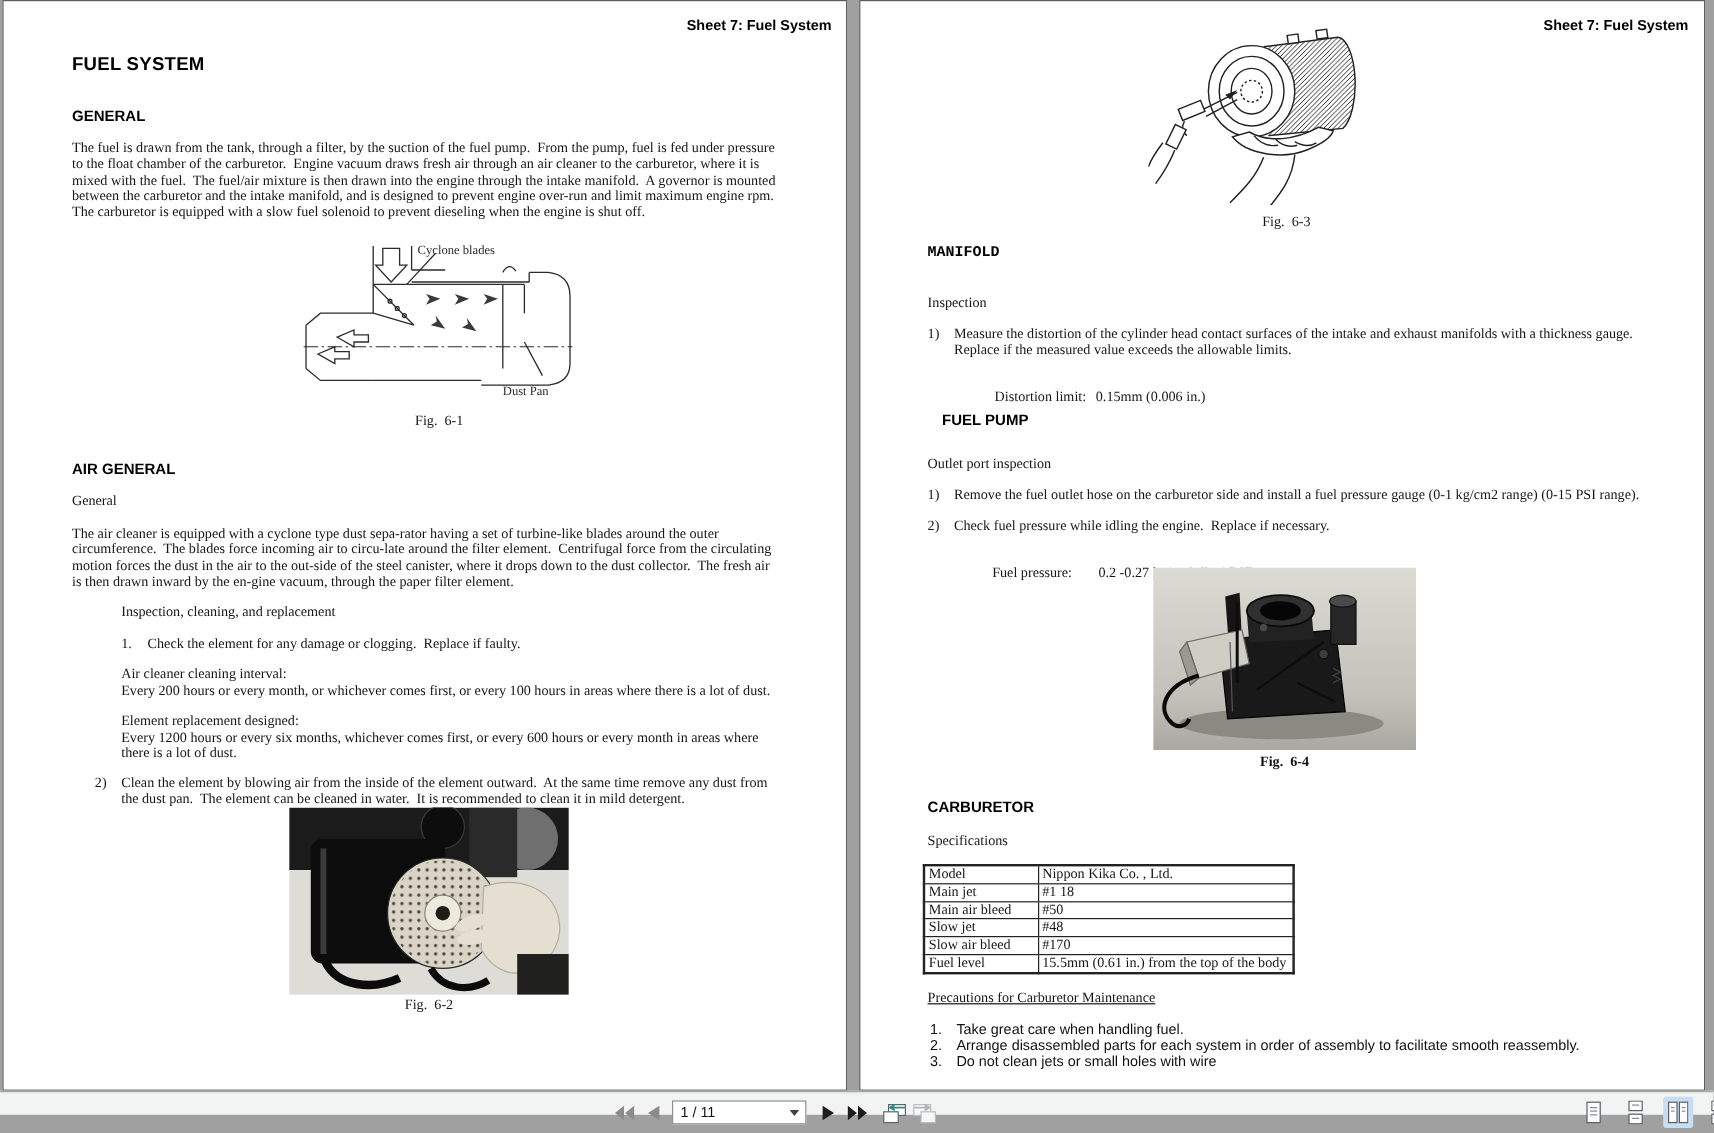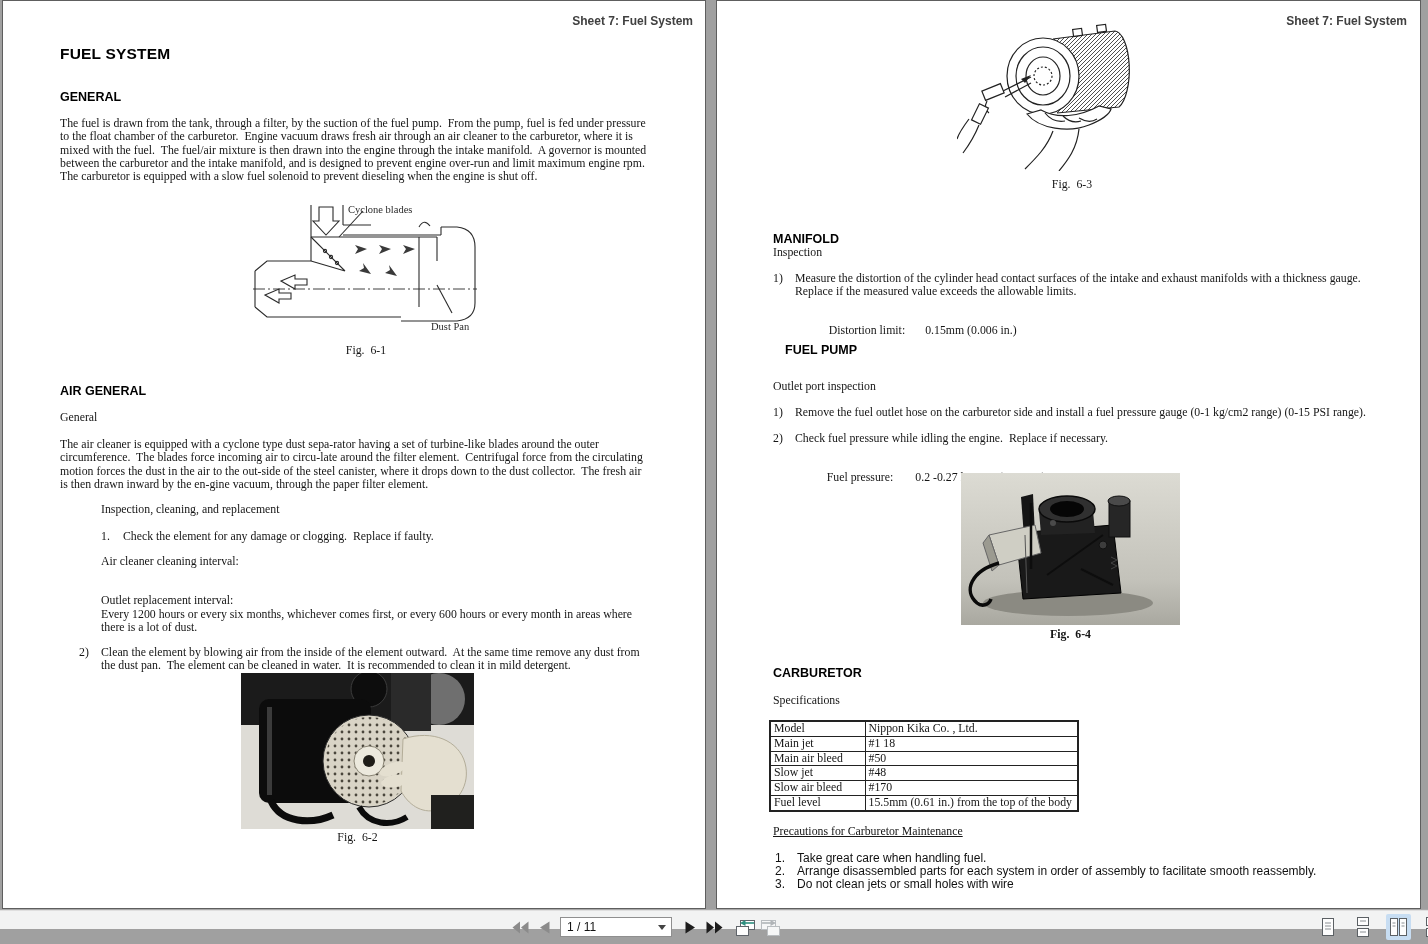--- a/index.html
+++ b/index.html
@@ -3,21 +3,21 @@
 <meta charset="utf-8">
 <style>
   * { margin:0; padding:0; box-sizing:border-box; }
   html,body { width:1428px; height:944px; overflow:hidden; background:#a0a0a0;
               font-family:"Liberation Sans", sans-serif; }
   .page { position:absolute; top:0; height:909px; background:#fff;
           border:1px solid #5e5e5e; }
   .page-left  { left:2px;   width:704px; }
   .page-right { left:716px; width:705px; }
   .abs { position:absolute; }
-  .hdr   { font:bold 12px "Liberation Sans", sans-serif; color:#404040; }
+  .hdr   { font:bold 12px "Liberation Sans", sans-serif; color:#000000; }
   .h1    { font:bold 15.5px "Liberation Sans", sans-serif; color:#000; letter-spacing:.2px; }
   .h2    { font:bold 12.5px "Liberation Sans", sans-serif; color:#000; }
   .serif { font:11.8px/13.3px "Liberation Serif", serif; color:#151515; white-space:pre-wrap; }
   .sans-sm { font:12px/13.2px "Liberation Sans", sans-serif; color:#111; }
   .caption { font:11.8px "Liberation Serif", serif; color:#151515; text-align:center; white-space:pre; }
   .numrow { display:flex; }
   .numrow .n { flex:0 0 22px; }
   .figlabel { font:10.5px "Liberation Serif", serif; color:#2a2a2a; }
   table.spec { border-collapse:collapse; width:310px; font:11.8px/12.8px "Liberation Serif", serif;
                color:#151515; border:2px solid #222; }
@@ -75,36 +75,37 @@
       </g>
       <g fill="#3a3a3a">
         <polygon points="104,48 116,52 104,57 107,52"></polygon>
         <polygon points="128,48 140,52 128,57 131,52"></polygon>
         <polygon points="152,48 164,52 152,57 155,52"></polygon>
         <polygon points="112,66 120,77 108,74 113,71"></polygon>
         <polygon points="138,68 146,79 134,76 139,73"></polygon>
       </g>
     </svg>
     <div class="abs figlabel" style="left:97px; top:7px;">Cyclone blades</div>
-    <div class="abs figlabel" style="left:180px; top:124px;">Dust Pan</div>
+    <div class="abs figlabel" style="left:168px; top:124px;">Dust Pan</div>
   </div>
   <div class="abs caption" style="left:248px; top:342px; width:230px;">Fig.  6-1</div>
 
   <div class="abs h2" style="left:57px; top:383px;">AIR GENERAL</div>
   <div class="abs serif" style="left:57px; top:410px;">General</div>
   <div class="abs serif" style="left:57px; top:437px; width:588px;">The air cleaner is equipped with a cyclone type dust sepa-rator having a set of turbine-like blades around the outer circumference.  The blades force incoming air to circu-late around the filter element.  Centrifugal force from the circulating motion forces the dust in the air to the out-side of the steel canister, where it drops down to the dust collector.  The fresh air is then drawn inward by the en-gine vacuum, through the paper filter element.</div>
   <div class="abs serif" style="left:98px; top:502px;">Inspection, cleaning, and replacement</div>
 
   <div class="abs serif numrow" style="left:98px; top:529px; width:550px;">
     <span class="n">1.</span>
     <span>Check the element for any damage or clogging.  Replace if faulty.</span>
   </div>
 
   <div class="abs serif" style="left:98px; top:554px;">Air cleaner cleaning interval:</div>
-  <div class="abs serif" style="left:98px; top:593px;">Outlet replacement interval:</div>
+  <div class="abs serif" style="left:98px; top:568px; width:552px;">Every 200 hours or every month, or whichever comes first, or every 100 hours in areas where there is a lot of dust.</div>
+  <div class="abs serif" style="left:98px; top:593px;">Element replacement designed:</div>
   <div class="abs serif" style="left:98px; top:607px; width:552px;">Every 1200 hours or every six months, whichever comes first, or every 600 hours or every month in areas where there is a lot of dust.</div>
 
   <div class="abs serif numrow" style="left:76px; top:645px; width:575px;">
     <span class="n">2)</span>
     <span>Clean the element by blowing air from the inside of the element outward.  At the same time remove any dust from the dust pan.  The element can be cleaned in water.  It is recommended to clean it in mild detergent.</span>
   </div>
 
   <div class="abs" style="left:238px; top:672px; width:233px; height:156px;">
     <svg width="233" height="156" viewBox="0 0 233 156">
       <defs>
@@ -159,28 +160,28 @@
         <rect x="26" y="66" width="20" height="10" transform="rotate(-22 36 71)" fill="#fff"></rect>
         <path d="M30,80 q-4,8 2,12"></path>
         <rect x="18" y="84" width="10" height="18" transform="rotate(26 23 93)" fill="#fff"></rect>
         <path d="M12,98 C6,106 2,112 0,118 M22,104 C18,114 12,124 6,132"></path>
       </g>
       <polygon points="64,58 74,54 68,62" fill="#222"></polygon>
     </svg>
   </div>
   <div class="abs caption" style="left:240px; top:176px; width:230px;">Fig.  6-3</div>
 
-  <div class="abs h2" style="left:56px; top:231px;">MANIFOLD</div>
+  <div class="abs h2" style="left:56px; top:202px;font-family:Liberation Mono, monospace;">MANIFOLD</div>
   <div class="abs serif" style="left:56px; top:245px;">Inspection</div>
   <div class="abs serif numrow" style="left:56px; top:271px; width:590px;">
     <span class="n">1)</span>
     <span>Measure the distortion of the cylinder head contact surfaces of the intake and exhaust manifolds with a thickness gauge.  Replace if the measured value exceeds the allowable limits.</span>
   </div>
   <div class="abs serif" style="left:100px; top:310px;">
-    <span>Distortion limit:</span><span style="margin-left:20px;">0.15mm (0.006 in.)</span>
+    <span>Distortion limit:</span><span style="margin-left:8px;">0.15mm (0.006 in.)</span>
   </div>
 
   <div class="abs h2" style="left:56px; top:342px;margin-left:12px;">FUEL PUMP</div>
   <div class="abs serif" style="left:56px; top:379px;">Outlet port inspection</div>
   <div class="abs serif numrow" style="left:56px; top:405px; width:600px;">
     <span class="n">1)</span>
     <span>Remove the fuel outlet hose on the carburetor side and install a fuel pressure gauge (0-1 kg/cm2 range) (0-15 PSI range).</span>
   </div>
   <div class="abs serif numrow" style="left:56px; top:431px; width:600px;">
     <span class="n">2)</span>

